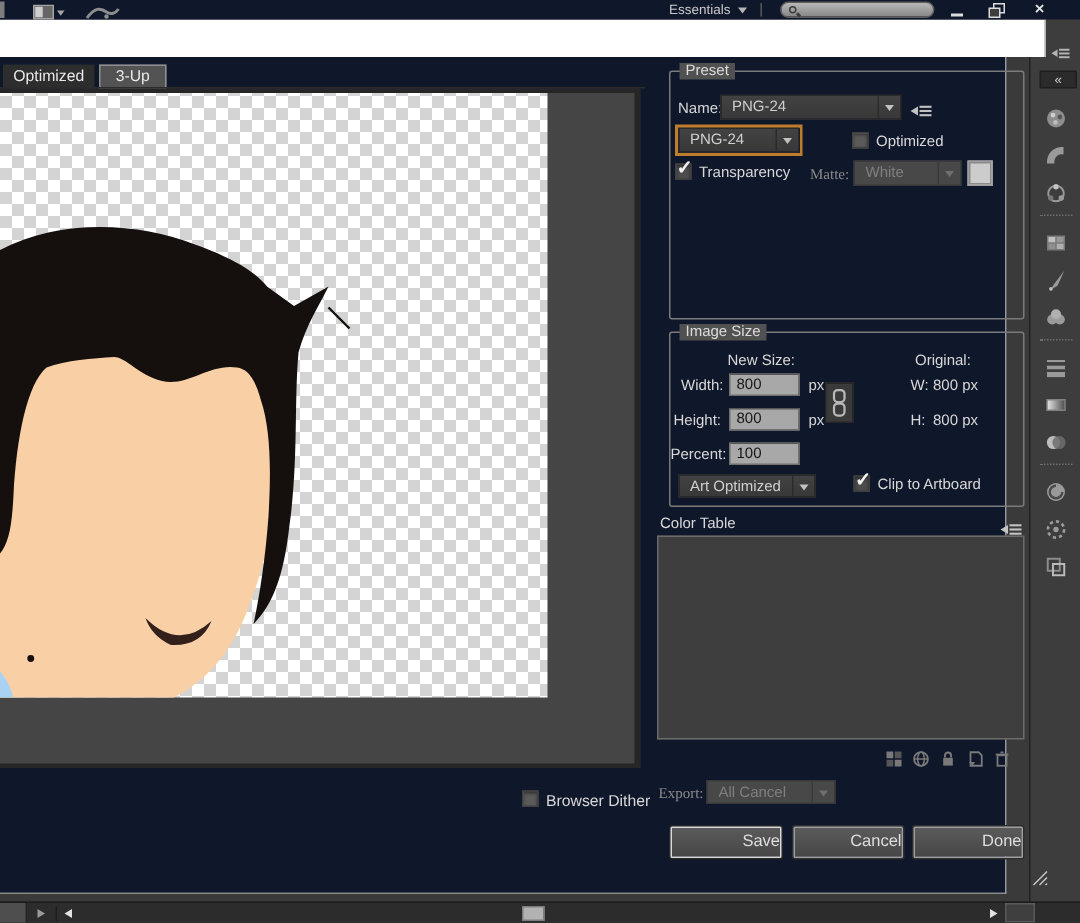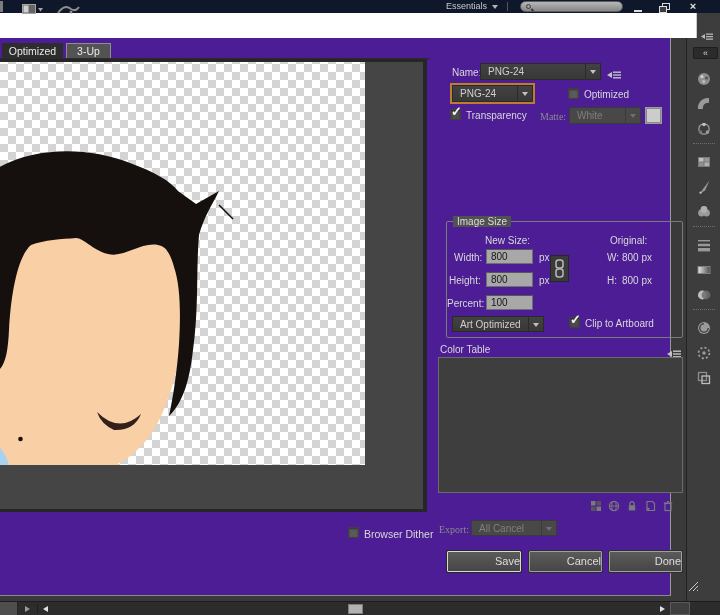--- a/index.html
+++ b/index.html
@@ -30,21 +30,21 @@
   
   .dock { position:absolute; left:686px; top:13px; width:34px; height:589px; background:#3d3d3d; border-left:1px solid #222; z-index:3; }
   .panel-menu-ic { position:absolute; left:13px; top:14px; }
   .collapse-btn { position:absolute; left:6px; top:34px; width:25px; height:12px; background:#2b2b2b; border:1px solid #1f1f1f; color:#cfcfcf; font-size:9px; line-height:10px; text-align:center; border-radius:1px; }
   .collapse-btn::after { content:"\00AB"; }
   .dock-icons { position:absolute; left:0; top:52px; width:34px; }
   .dock-icon { width:22px; height:22px; margin:3px auto; display:flex; align-items:center; justify-content:center; }
   .dock-sep { width:22px; height:5px; margin:1px auto; border-top:1px dotted #6e6e6e; }
 
   
-  .dialog { position:absolute; left:0; top:38px; width:671px; height:558px; background:#4c1d95; z-index:4;
+  .dialog { position:absolute; left:0; top:38px; width:671px; height:558px; background:#0f172a; z-index:4;
     border-right:1px solid #999; border-bottom:1px solid #8a8a8a; }
 
   
   .tab { position:absolute; height:16px; font-size:10.5px; color:#e9e9e9; text-align:center; line-height:16px; }
   .tab-active { left:2px; top:5px; width:61px; background:#2d2d2d; }
   .tab-idle { left:66px; top:5px; width:45px; background:#535353; border:1px solid #8f8f8f; line-height:14px; }
   .tabline { position:absolute; left:0; top:20px; width:430px; height:1px; background:#2b2b2b; }
 
   
   .preview { position:absolute; left:0; top:21px; width:427px; height:453px; }
@@ -266,20 +266,23 @@
       <g clip-path="url(#artclip)">
         <path d="M100 228 C150 228 183 252 185 288 C187 325 179 372 166 404 C156 432 139 454 114 466 C75 482 20 480 -12 468 L-30 300 C-20 258 40 230 100 228 Z" fill="#f9cfa6"></path>
         <path d="M-6 441 C2 449 7 456 9 466 L-8 466 Z" fill="#a9d2f2"></path>
         <path d="M-12 174 C28 146 86 146 130 163 C155 172 170 181 178 191 L196 204 L219 191 C212 205 204 217 199 235 C196 268 199 308 193 350 C189 386 181 404 169 416 C173 398 177 372 179 344 C181 310 180 285 174 267 C170 252 165 246 158 245 C140 242 125 258 108 254 C92 250 84 238 76 238 C62 239 44 240 31 245 C18 256 11 292 9 330 C8 350 6 362 0 369 L-12 370 Z" fill="#15100d"></path>
         <path d="M219 205 C224 210 229 215 233 219" stroke="#15100d" stroke-width="1.6" fill="none"></path>
         <path d="M97 412 Q119 434 141 414 Q134 431 114 430 Q101 424 97 412 Z" fill="#33201a"></path>
         <circle cx="20.5" cy="439" r="2.3" fill="#18100c"></circle>
       </g>
     </svg>
 
+    <div class="fset fs-preset">
+      <span class="fset-legend">Preset</span>
+    </div>
     <span class="lbl" style="left:452px; top:29px;">Name:</span>
     <div class="dd" style="left:480px; top:25px; width:121px;">
       <span>PNG-24</span>
       <span class="arrow"></span>
     </div>
     <span class="flyout" style="position:absolute; left:606px; top:28px;">
       <svg width="16" height="10">
           <path d="M1 5 L6 2 L6 8 Z" fill="#c2c2c2"></path>
           <rect x="7" y="1.5" width="8" height="1.4" fill="#c2c2c2"></rect>
           <rect x="7" y="4.3" width="8" height="1.4" fill="#c2c2c2"></rect>

